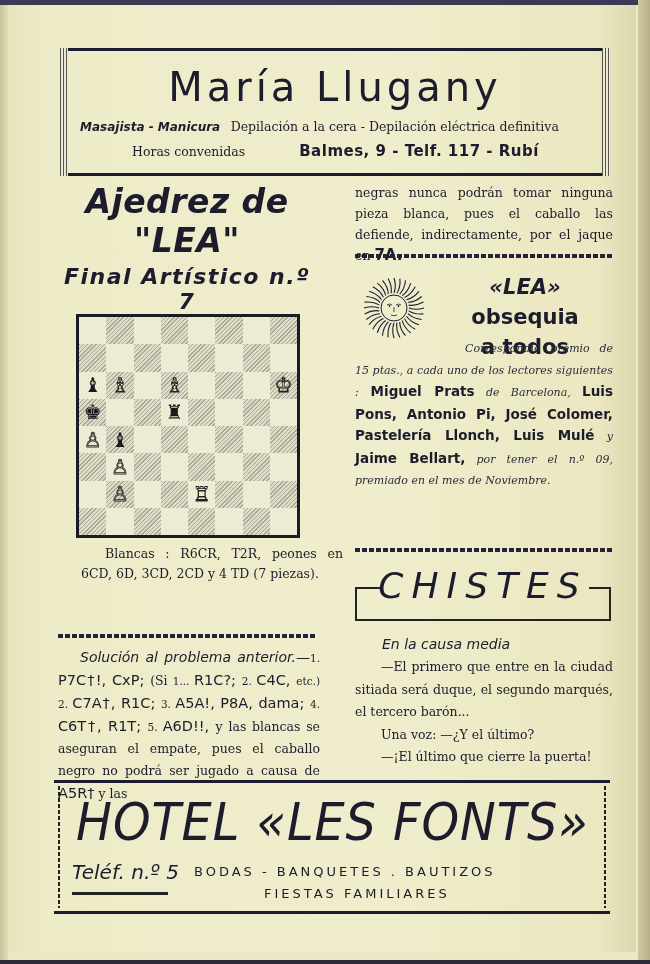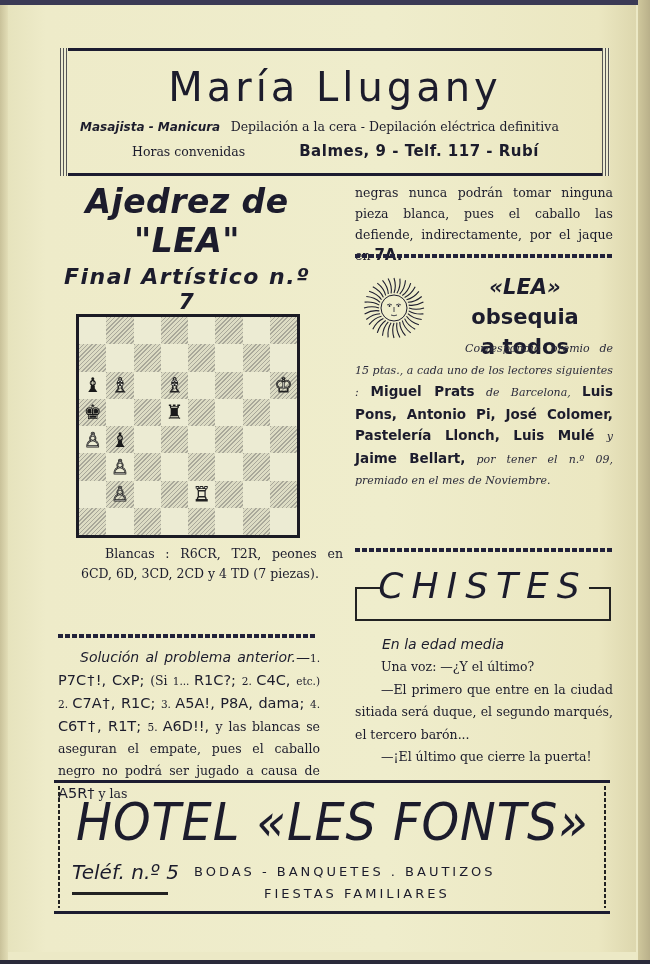--- a/index.html
+++ b/index.html
@@ -296,24 +296,24 @@
   <span class="ind2"></span>
 </div>
 <div class="dotted divider-r2"></div>
 
 <div class="chistes">
   <div class="bl"></div>
   <div class="br"></div>
   <div class="bb"></div>
   <div class="t">CHISTES</div>
 </div>
-<div class="joke-title">En la edad media</div>
+<div class="joke-title">En la causa media</div>
 <div class="joke">
+  <p>—El primero que entre en la ciudad sitiada será duque, el segundo marqués, el tercero barón...</p>
   <p>Una voz: —¿Y el último?</p>
-  <p>—El primero que entre en la ciudad sitiada será duque, el segundo marqués, el tercero barón...</p>
   <p>—¡El último que cierre la puerta!</p>
 </div>
 
 <div class="ad-bot">
   <div class="frame"></div>
   <div class="dl"></div>
   <div class="dr"></div>
   <div class="hotel">HOTEL «LES FONTS»</div>
   <div class="tel">Teléf. n.º 5</div>
   <div class="tel-u"></div>

